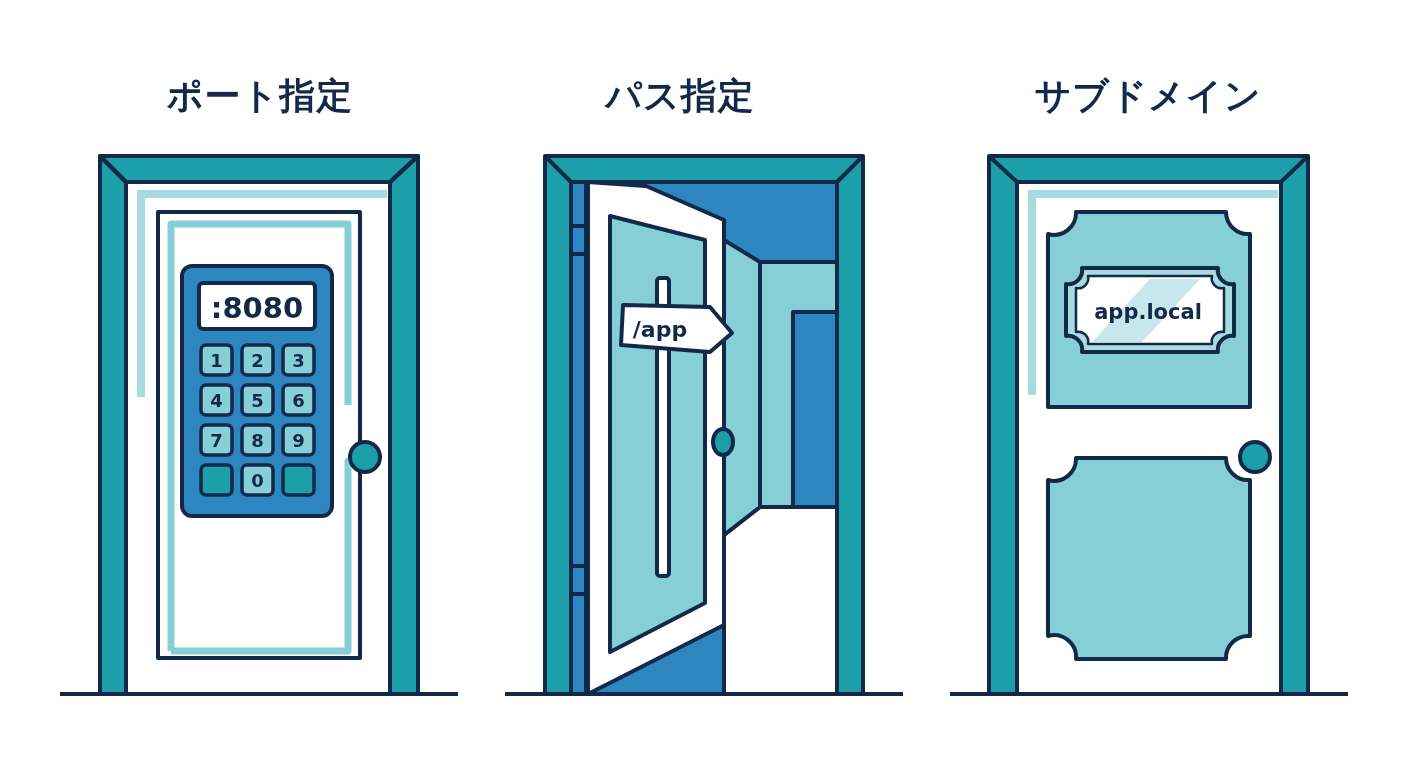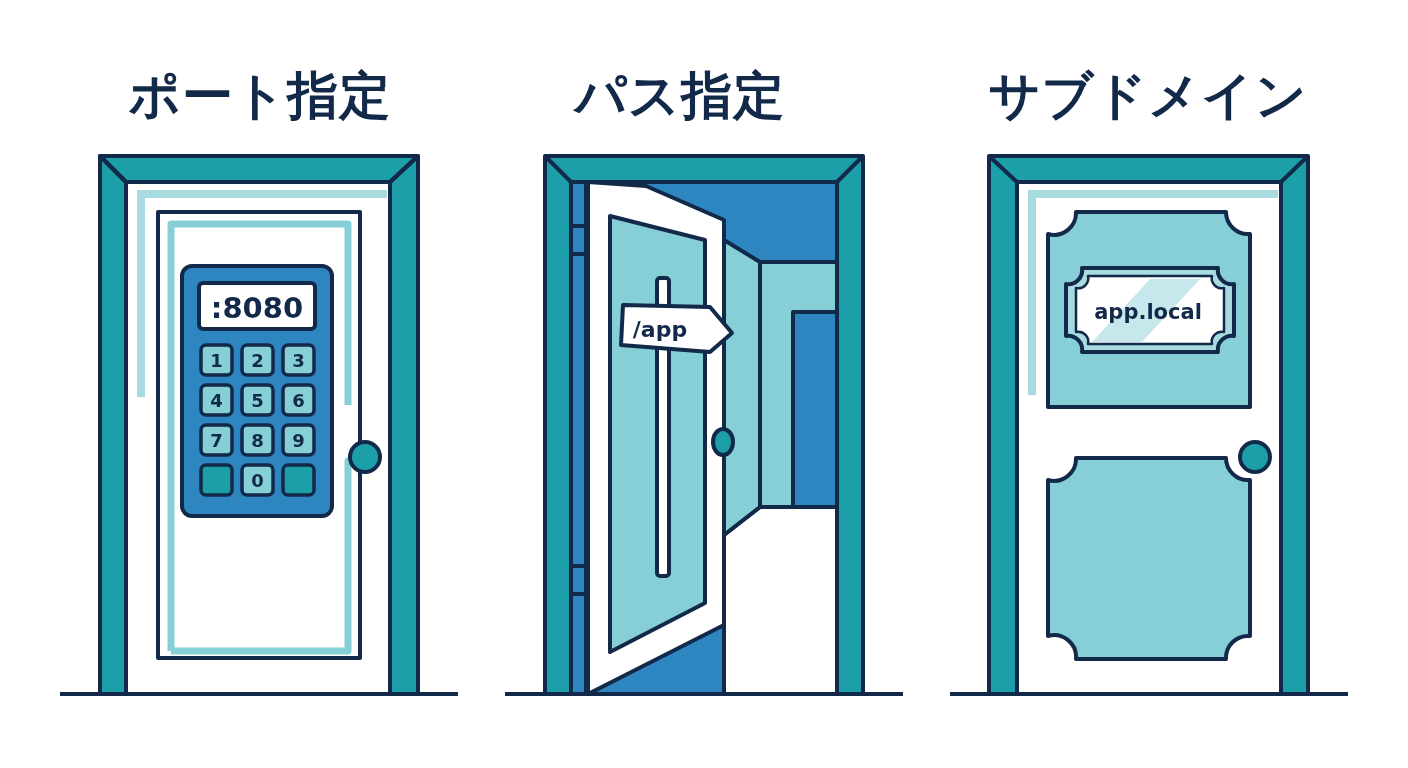--- a/index.html
+++ b/index.html
@@ -1,17 +1,17 @@
 <!DOCTYPE html>
 <html><head>
 <meta charset="utf-8">
 <style>
   html,body{margin:0;padding:0;background:#ffffff;}
   body{width:1408px;height:768px;position:relative;overflow:hidden;font-family:"DejaVu Sans","Liberation Sans",sans-serif;}
-  .title{position:absolute;top:66px;font-weight:bold;font-size:51px;color:#12294a;letter-spacing:1px;text-align:center;width:440px;line-height:60px;}
+  .title{position:absolute;top:66px;font-weight:bold;font-size:36px;color:#12294a;letter-spacing:1px;text-align:center;width:440px;line-height:60px;}
   svg{position:absolute;left:0;top:0;}
   .svgtext{font-family:"DejaVu Sans","Liberation Sans",sans-serif;font-weight:bold;fill:#12294a;}
 </style>
 </head>
 <body>
 
 <div class="title" style="left:40px;">ポート指定</div>
 <div class="title" style="left:460px;">パス指定</div>
 <div class="title" style="left:928px;">サブドメイン</div>
 

